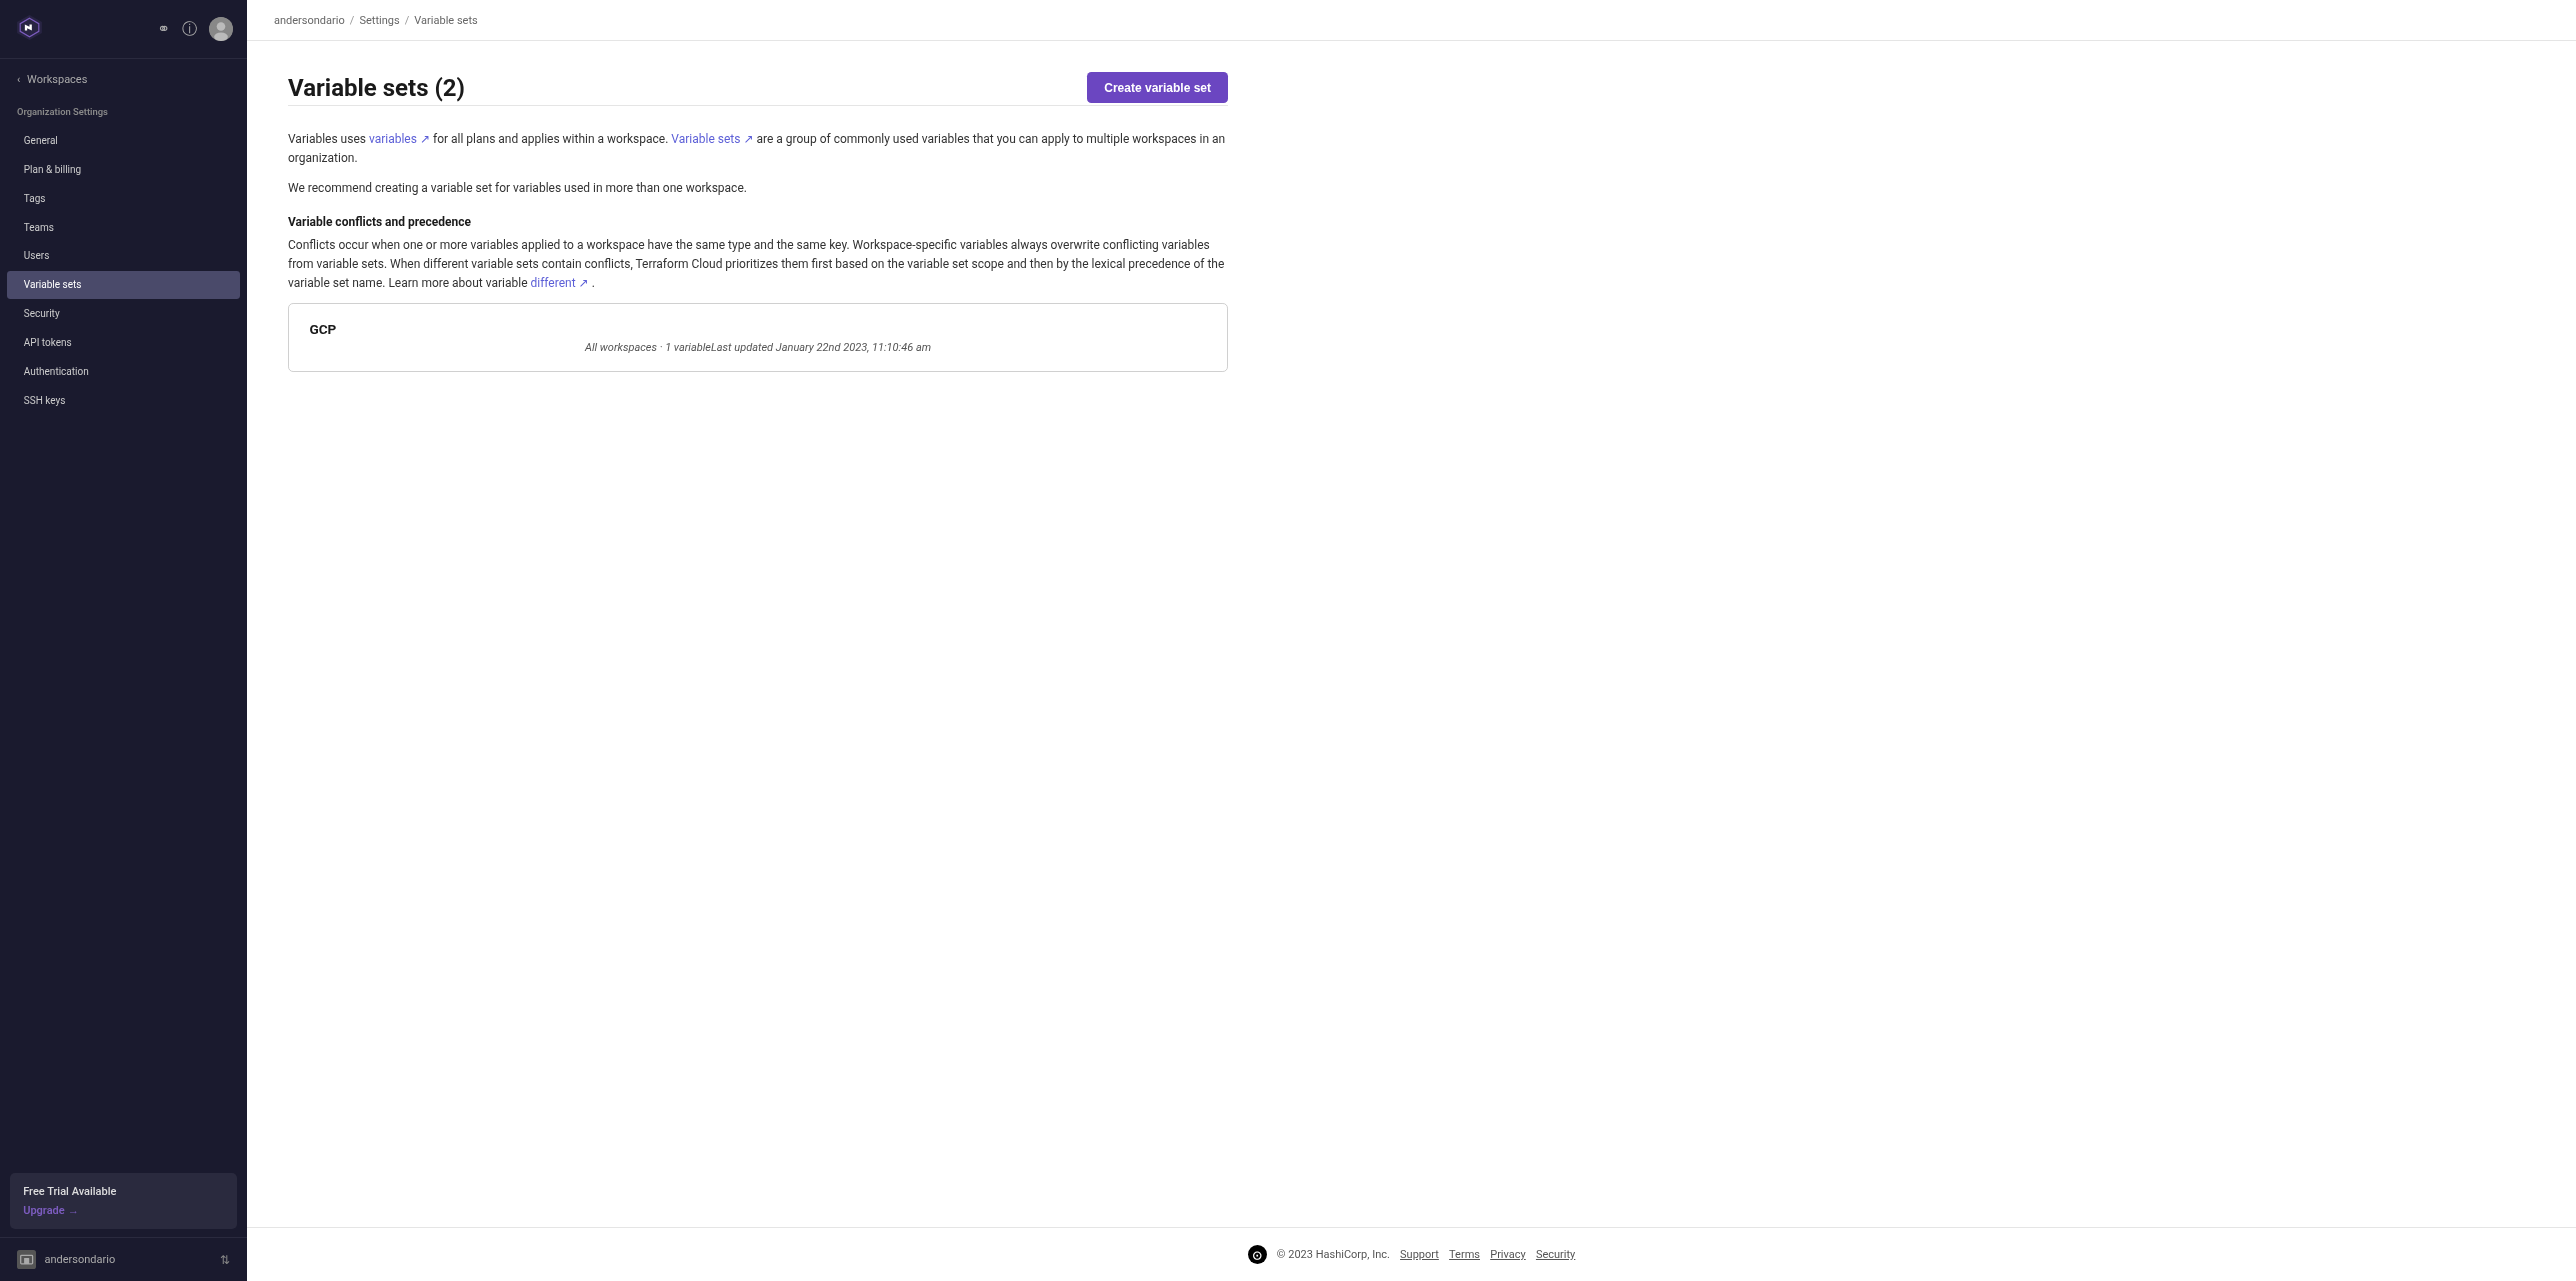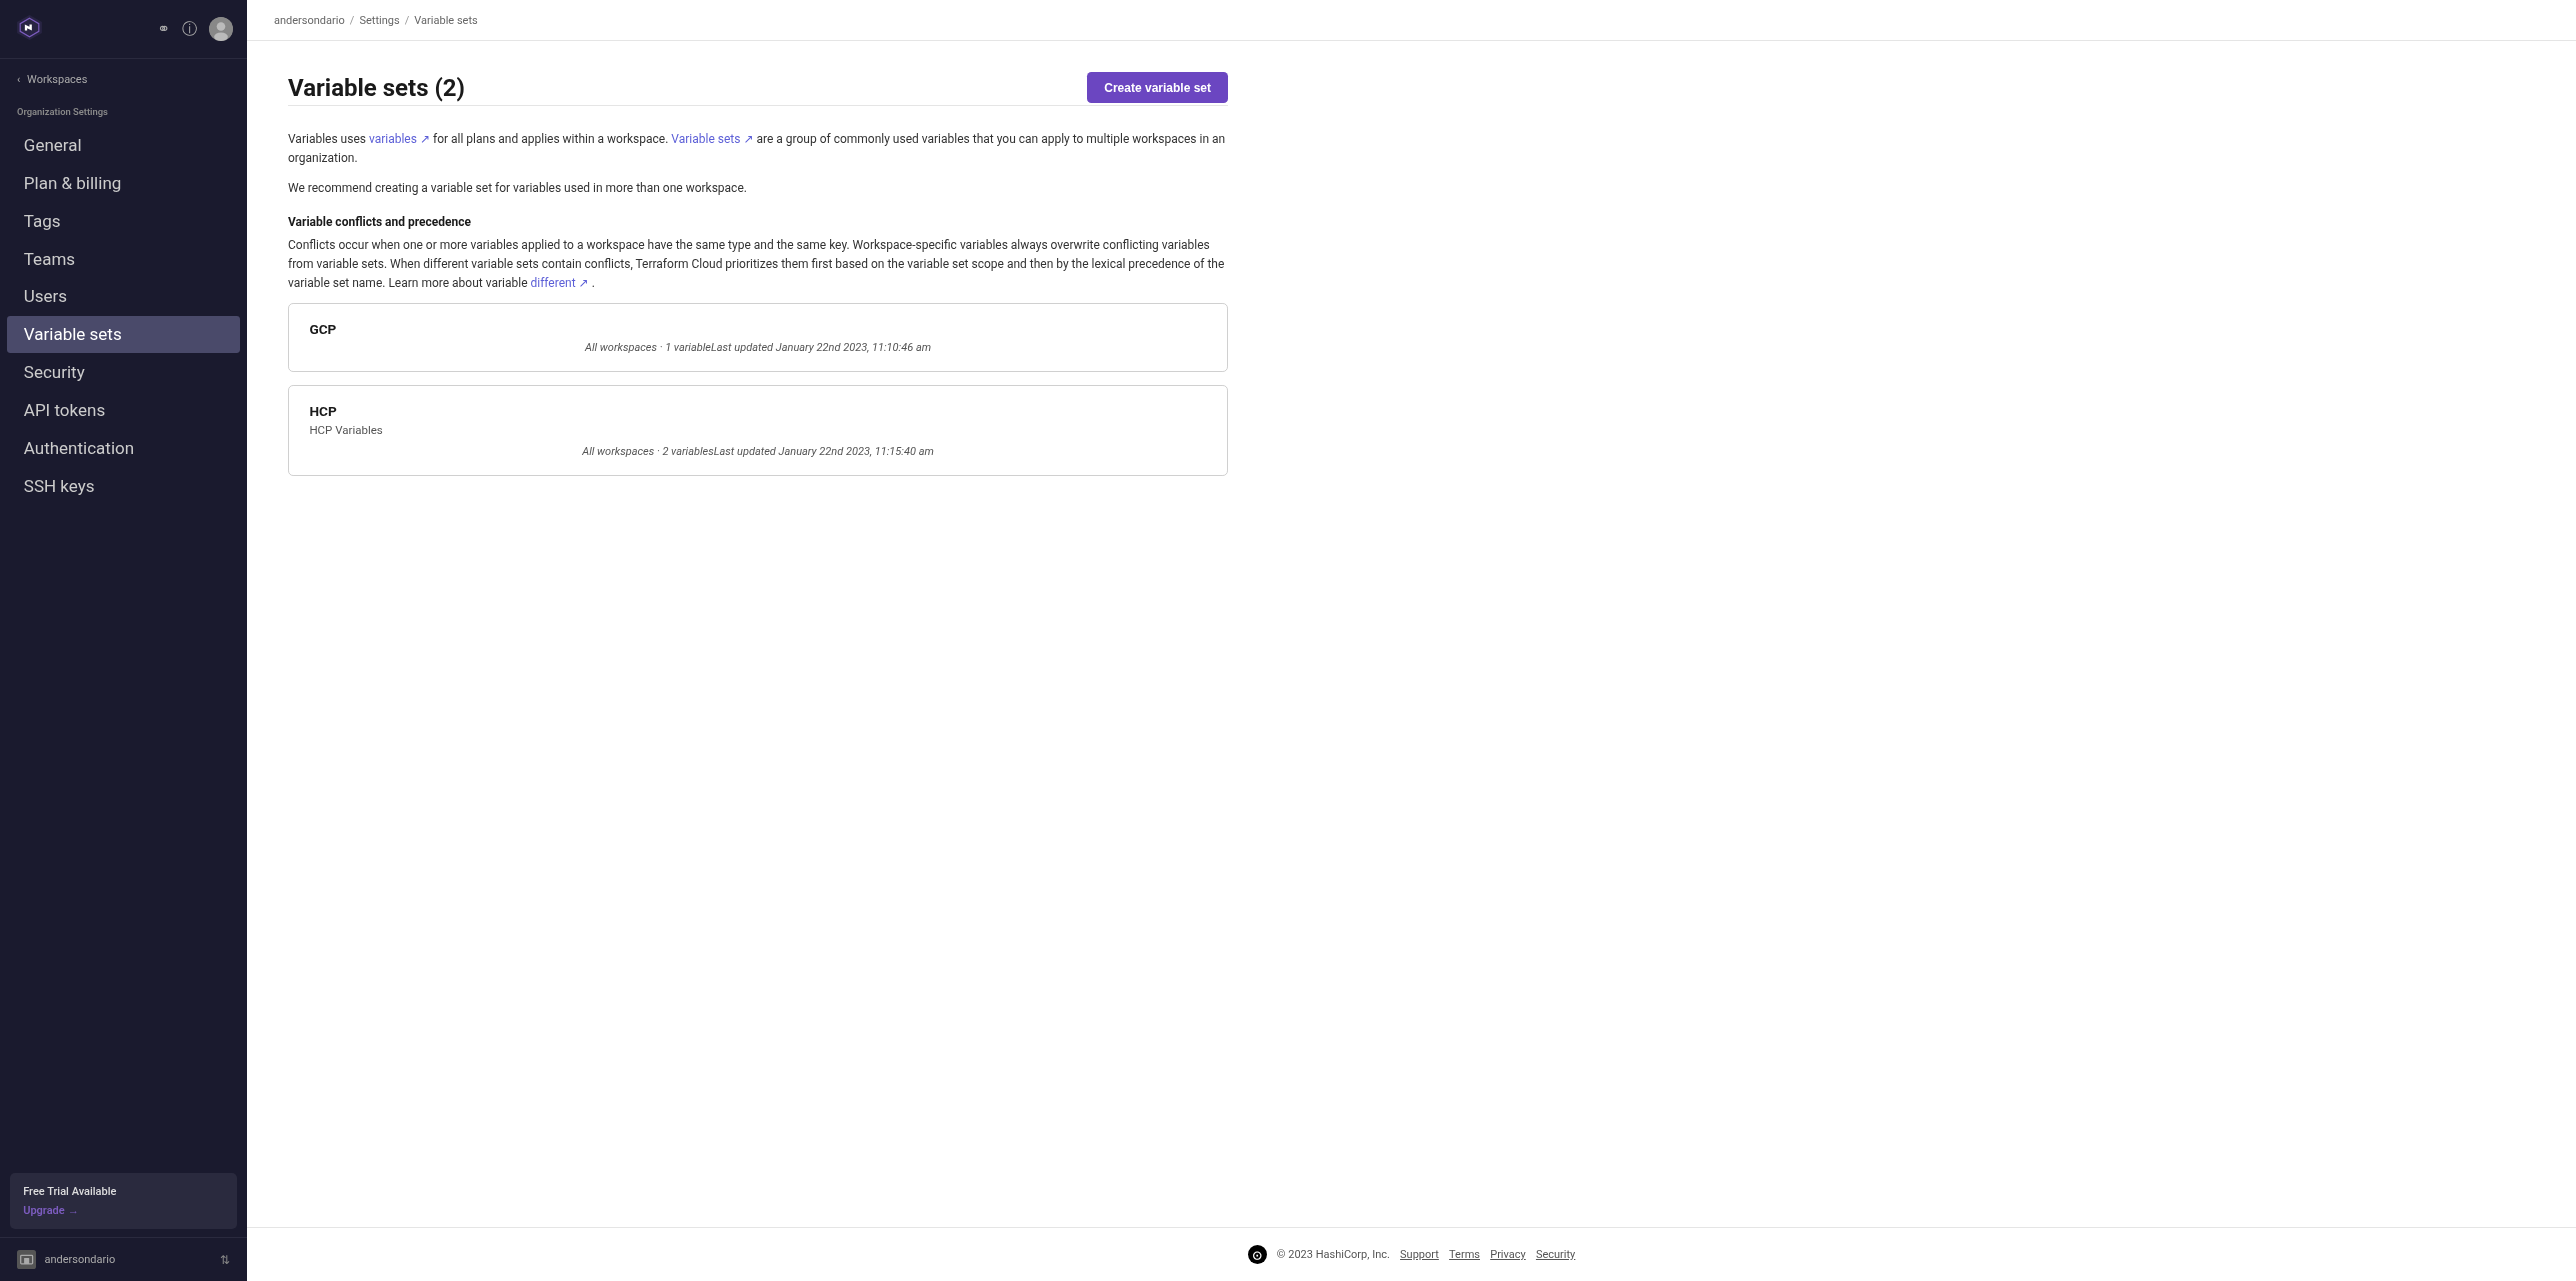--- a/index.html
+++ b/index.html
@@ -63,21 +63,21 @@
       font-size: 9.4px;
       font-weight: 600;
       color: #888;
       text-transform: none;
       letter-spacing: 0;
     }
     .sidebar-nav-item {
       display: flex;
       align-items: center;
       padding: 8.5px 17px;
-      font-size: 17px;
+      font-size: 10px;
       color: #ccc;
       cursor: pointer;
       border-radius: 3.4px;
       margin: 0.9px 6.8px;
     }
     .sidebar-nav-item.active {
       background: #4a4a6a;
       color: #fff;
     }
     .sidebar-free-trial {
@@ -352,28 +352,20 @@
     <div>
 
       <div class="varset-card">
         <div class="varset-name">GCP</div>
         <div class="varset-meta">
           <span class="scope">All workspaces · 1 variable</span>
           <span class="updated">Last updated January 22nd 2023, 11:10:46 am</span>
         </div>
       </div>
 
-      <div class="varset-card">
-        <div class="varset-name">HCP</div>
-        <div class="varset-desc">HCP Variables</div>
-        <div class="varset-meta">
-          <span class="scope">All workspaces · 2 variables</span>
-          <span class="updated">Last updated January 22nd 2023, 11:15:40 am</span>
-        </div>
-      </div>
     </div>
   </div>
 
   <div class="page-footer">
     <div class="hashicorp-icon">⨀</div>
     <span>© 2023 HashiCorp, Inc.</span>
     <a href="#">Support</a>
     <a href="#">Terms</a>
     <a href="#">Privacy</a>
     <a href="#">Security</a>

